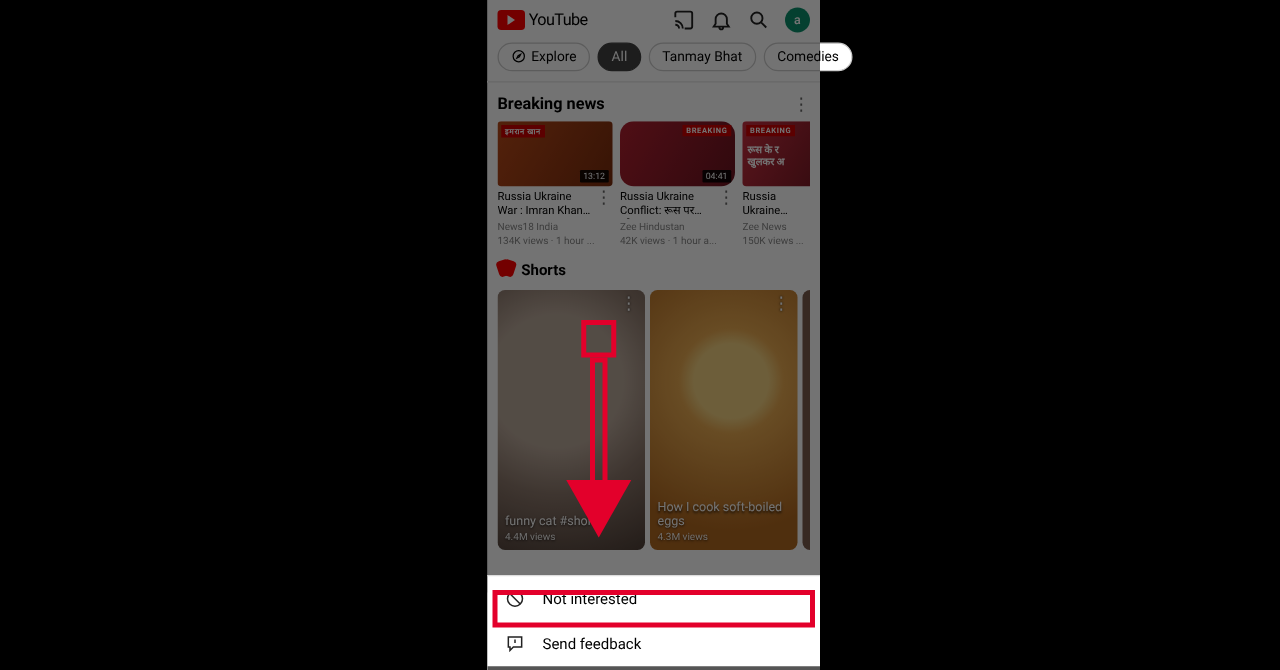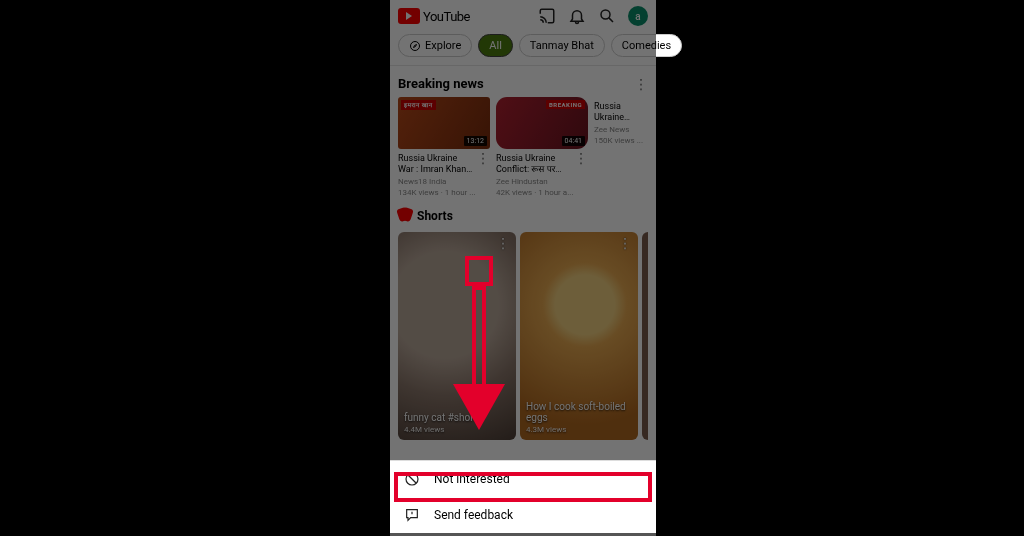--- a/index.html
+++ b/index.html
@@ -13,22 +13,22 @@
   .brand { display: flex; align-items: center; gap: 3px; }
   .yt-icon { width: 22px; height: 16px; background: #f00; border-radius: 3px; position: relative; }
   .yt-icon::after { content: ""; position: absolute; left: 8px; top: 4px; border-left: 6px solid #fff; border-top: 4px solid transparent; border-bottom: 4px solid transparent; }
   .brand-text { font-weight: 400; font-size: 13px; letter-spacing: -0.5px; }
   .head-icons { margin-left: auto; display: flex; align-items: center; gap: 12px; }
   .head-icons svg { width: 18px; height: 18px; stroke: #222; fill: none; stroke-width: 2; }
   .avatar { width: 20px; height: 20px; border-radius: 50%; background: #0a8f6b; display: flex; align-items: center; justify-content: center; color: #fff; font-size: 10px; font-weight: 500; }
 
   
   .chips { display: flex; gap: 6px; padding: 4px 8px 8px; border-bottom: 1px solid #e5e5e5; }
-  .chip { border: 1px solid #ccc; border-radius: 14px; padding: 4px 10px; font-size: 11px; background: #fff; display: flex; align-items: center; gap: 4px; white-space: nowrap; }
-  .chip.active { background: #4d7c0f; color: #fff; border-color: #404040; }
+  .chip { border: 1px solid #ccc; border-radius: 14px; padding: 4px 10px; font-size: 11px; background: #fff; display: flex; align-items: flex-start; gap: 4px; white-space: nowrap; }
+  .chip.active { background: #404040; color: #fff; border-color: #404040; }
   .chip svg { width: 12px; height: 12px; stroke: #000; fill: none; stroke-width: 2; }
 
   
   .section { padding: 10px 8px 4px; }
   .sec-head { display: flex; align-items: center; justify-content: space-between; margin-bottom: 6px; }
   .sec-title { font-weight: 700; font-size: 13px; }
   .kebab { color: #666; font-size: 14px; line-height: 10px; cursor: pointer; }
   .news-row { display: flex; gap: 6px; overflow: hidden; }
   .news-card { width: 92px; flex: 0 0 92px; }
   .news-card.cut { width: 58px; flex: 0 0 58px; }
@@ -150,20 +150,27 @@
         <div class="news-meta">
           <div class="news-title">
               <div class="nt">Russia Ukraine Conflict: रूस पर औ...</div>
               <div class="kebab">⋮</div>
             </div>
           <div class="chan">Zee Hindustan</div>
           <div class="chan">42K views · 1 hour a...</div>
         </div>
       </div>
       <div class="news-card cut">
+        <div class="thumb t3">
+          <span class="badge">BREAKING</span>
+          <div style="position:absolute;top:18px;left:4px;color:#fff;font-size:8px;font-weight:700;line-height:1.2">
+            <div>रूस के र</div>
+            <div>खुलकर अ</div>
+          </div>
+        </div>
         <div class="news-meta">
           <div class="news-title">
               <div class="nt">Russia Ukraine Update: रूस...</div>
             </div>
           <div class="chan">Zee News</div>
           <div class="chan">150K views ...</div>
         </div>
       </div>
     </div>
 

